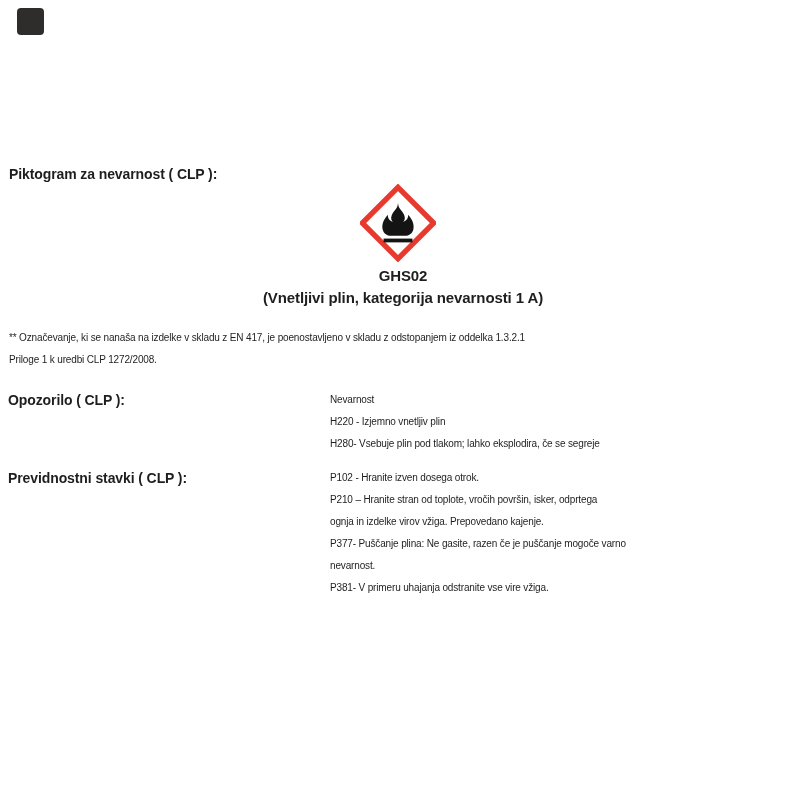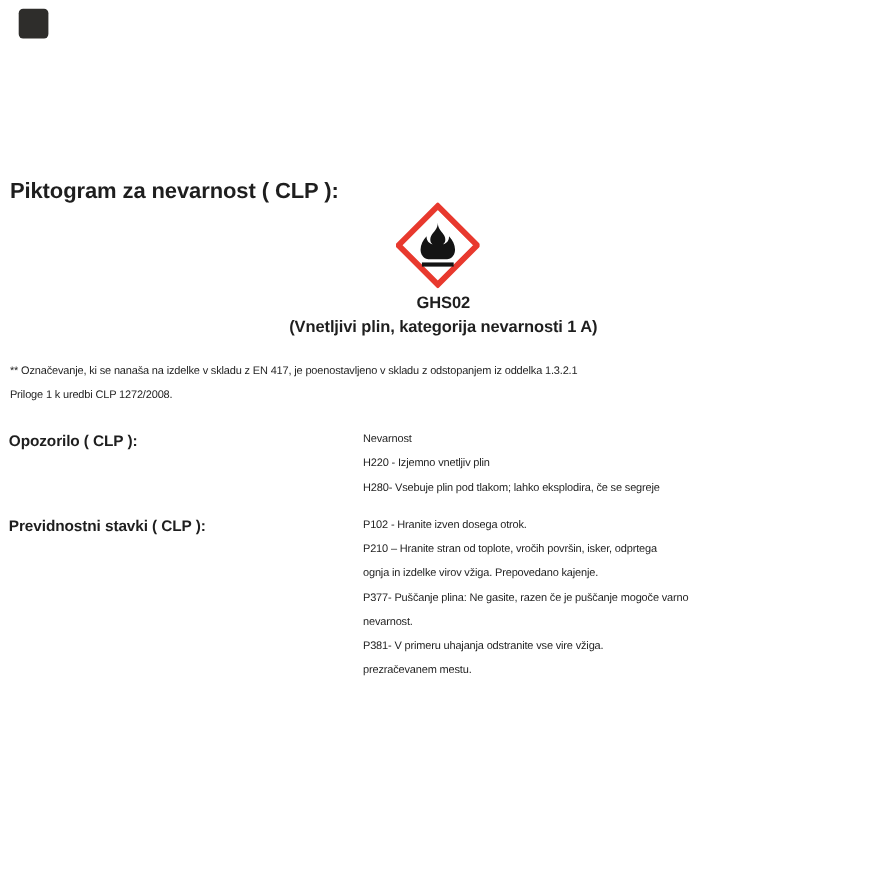--- a/index.html
+++ b/index.html
@@ -22,21 +22,21 @@
     top: 8px;
     width: 27px;
     height: 27px;
     background: #2e2d2b;
     border-radius: 4px;
   }
   .heading {
     position: absolute;
     left: 9px;
     top: 164px;
-    font-size: 20px;
+    font-size: 14px;
     font-weight: bold;
     letter-spacing: -0.1px;
     line-height: 20px;
   }
   .picto-wrap {
     position: absolute;
     left: 360px;
     top: 184px;
     width: 76px;
     height: 78px;
@@ -130,16 +130,15 @@
   </div>
 
   <div class="lbl" style="top:467px">Previdnostni stavki ( CLP ):</div>
   <div class="val" style="top:467px">
     <div>P102 - Hranite izven dosega otrok.</div>
     <div>P210 – Hranite stran od toplote, vročih površin, isker, odprtega</div>
     <div>ognja in izdelke virov vžiga. Prepovedano kajenje.</div>
     <div>P377- Puščanje plina: Ne gasite, razen če je puščanje mogoče varno</div>
     <div>nevarnost.</div>
     <div>P381- V primeru uhajanja odstranite vse vire vžiga.</div>
-    <div>prezračevanem mestu.</div>
   </div>
 
 </div>
 
 </body></html>

